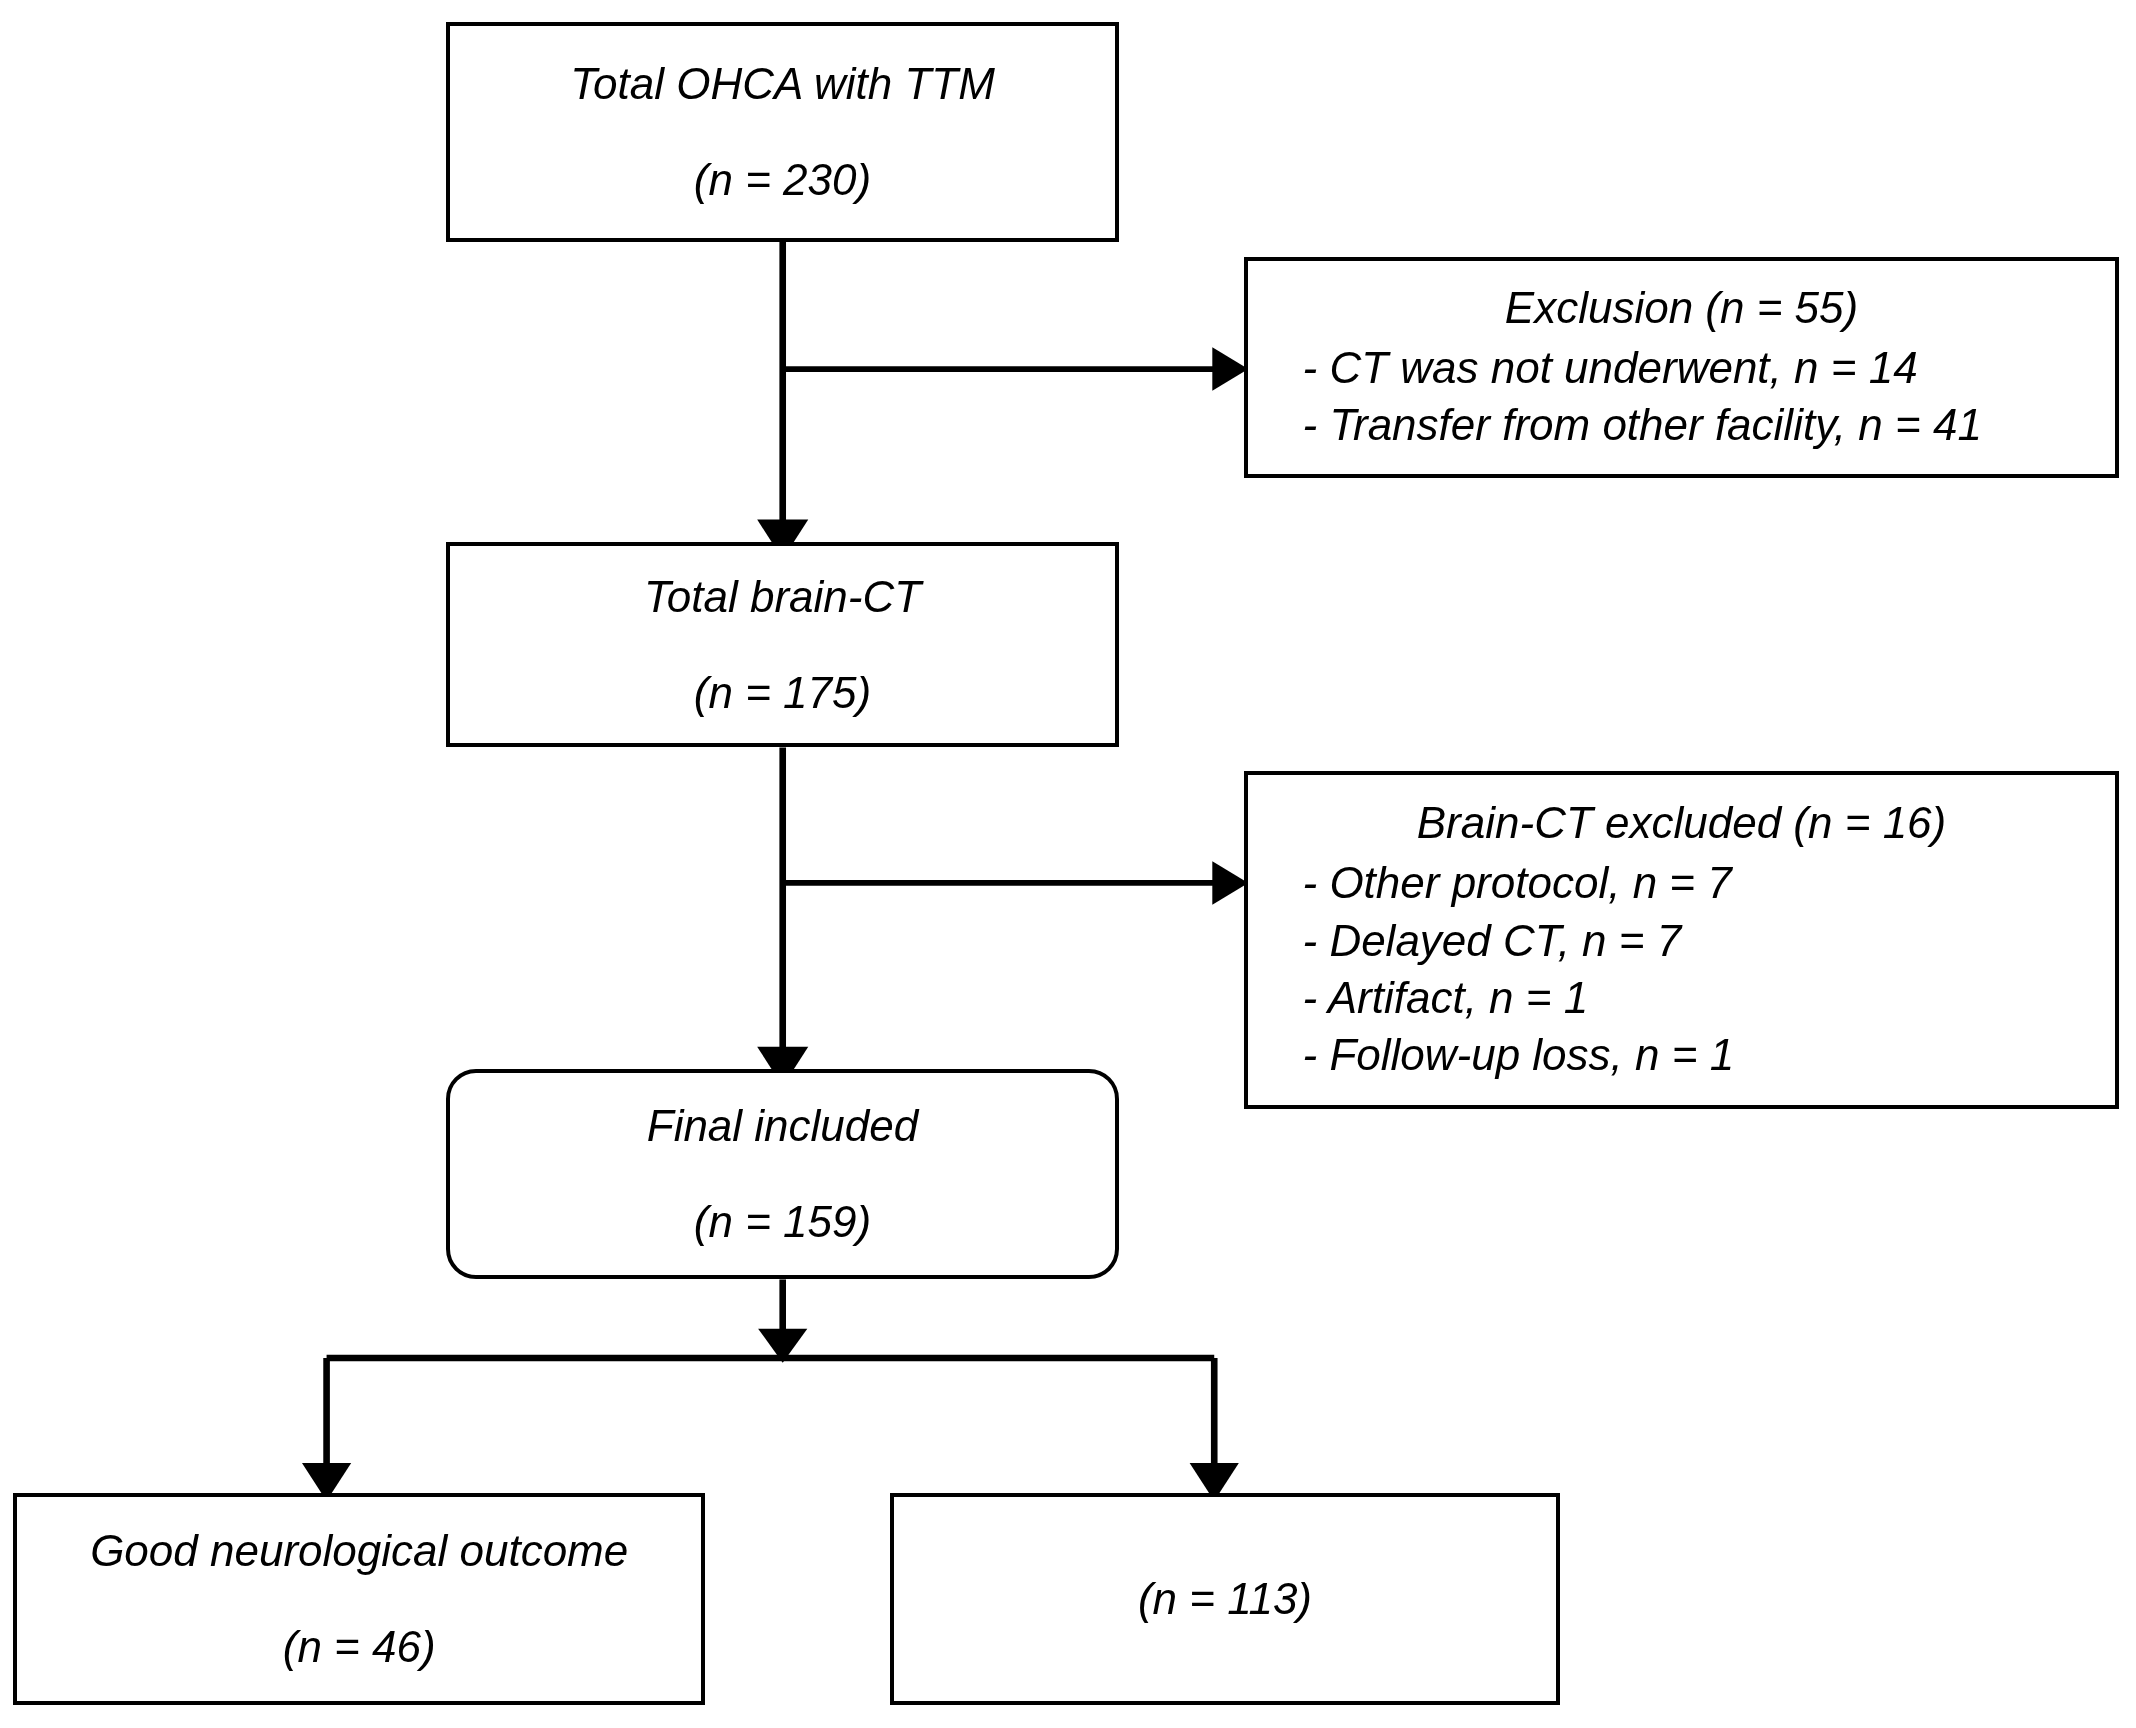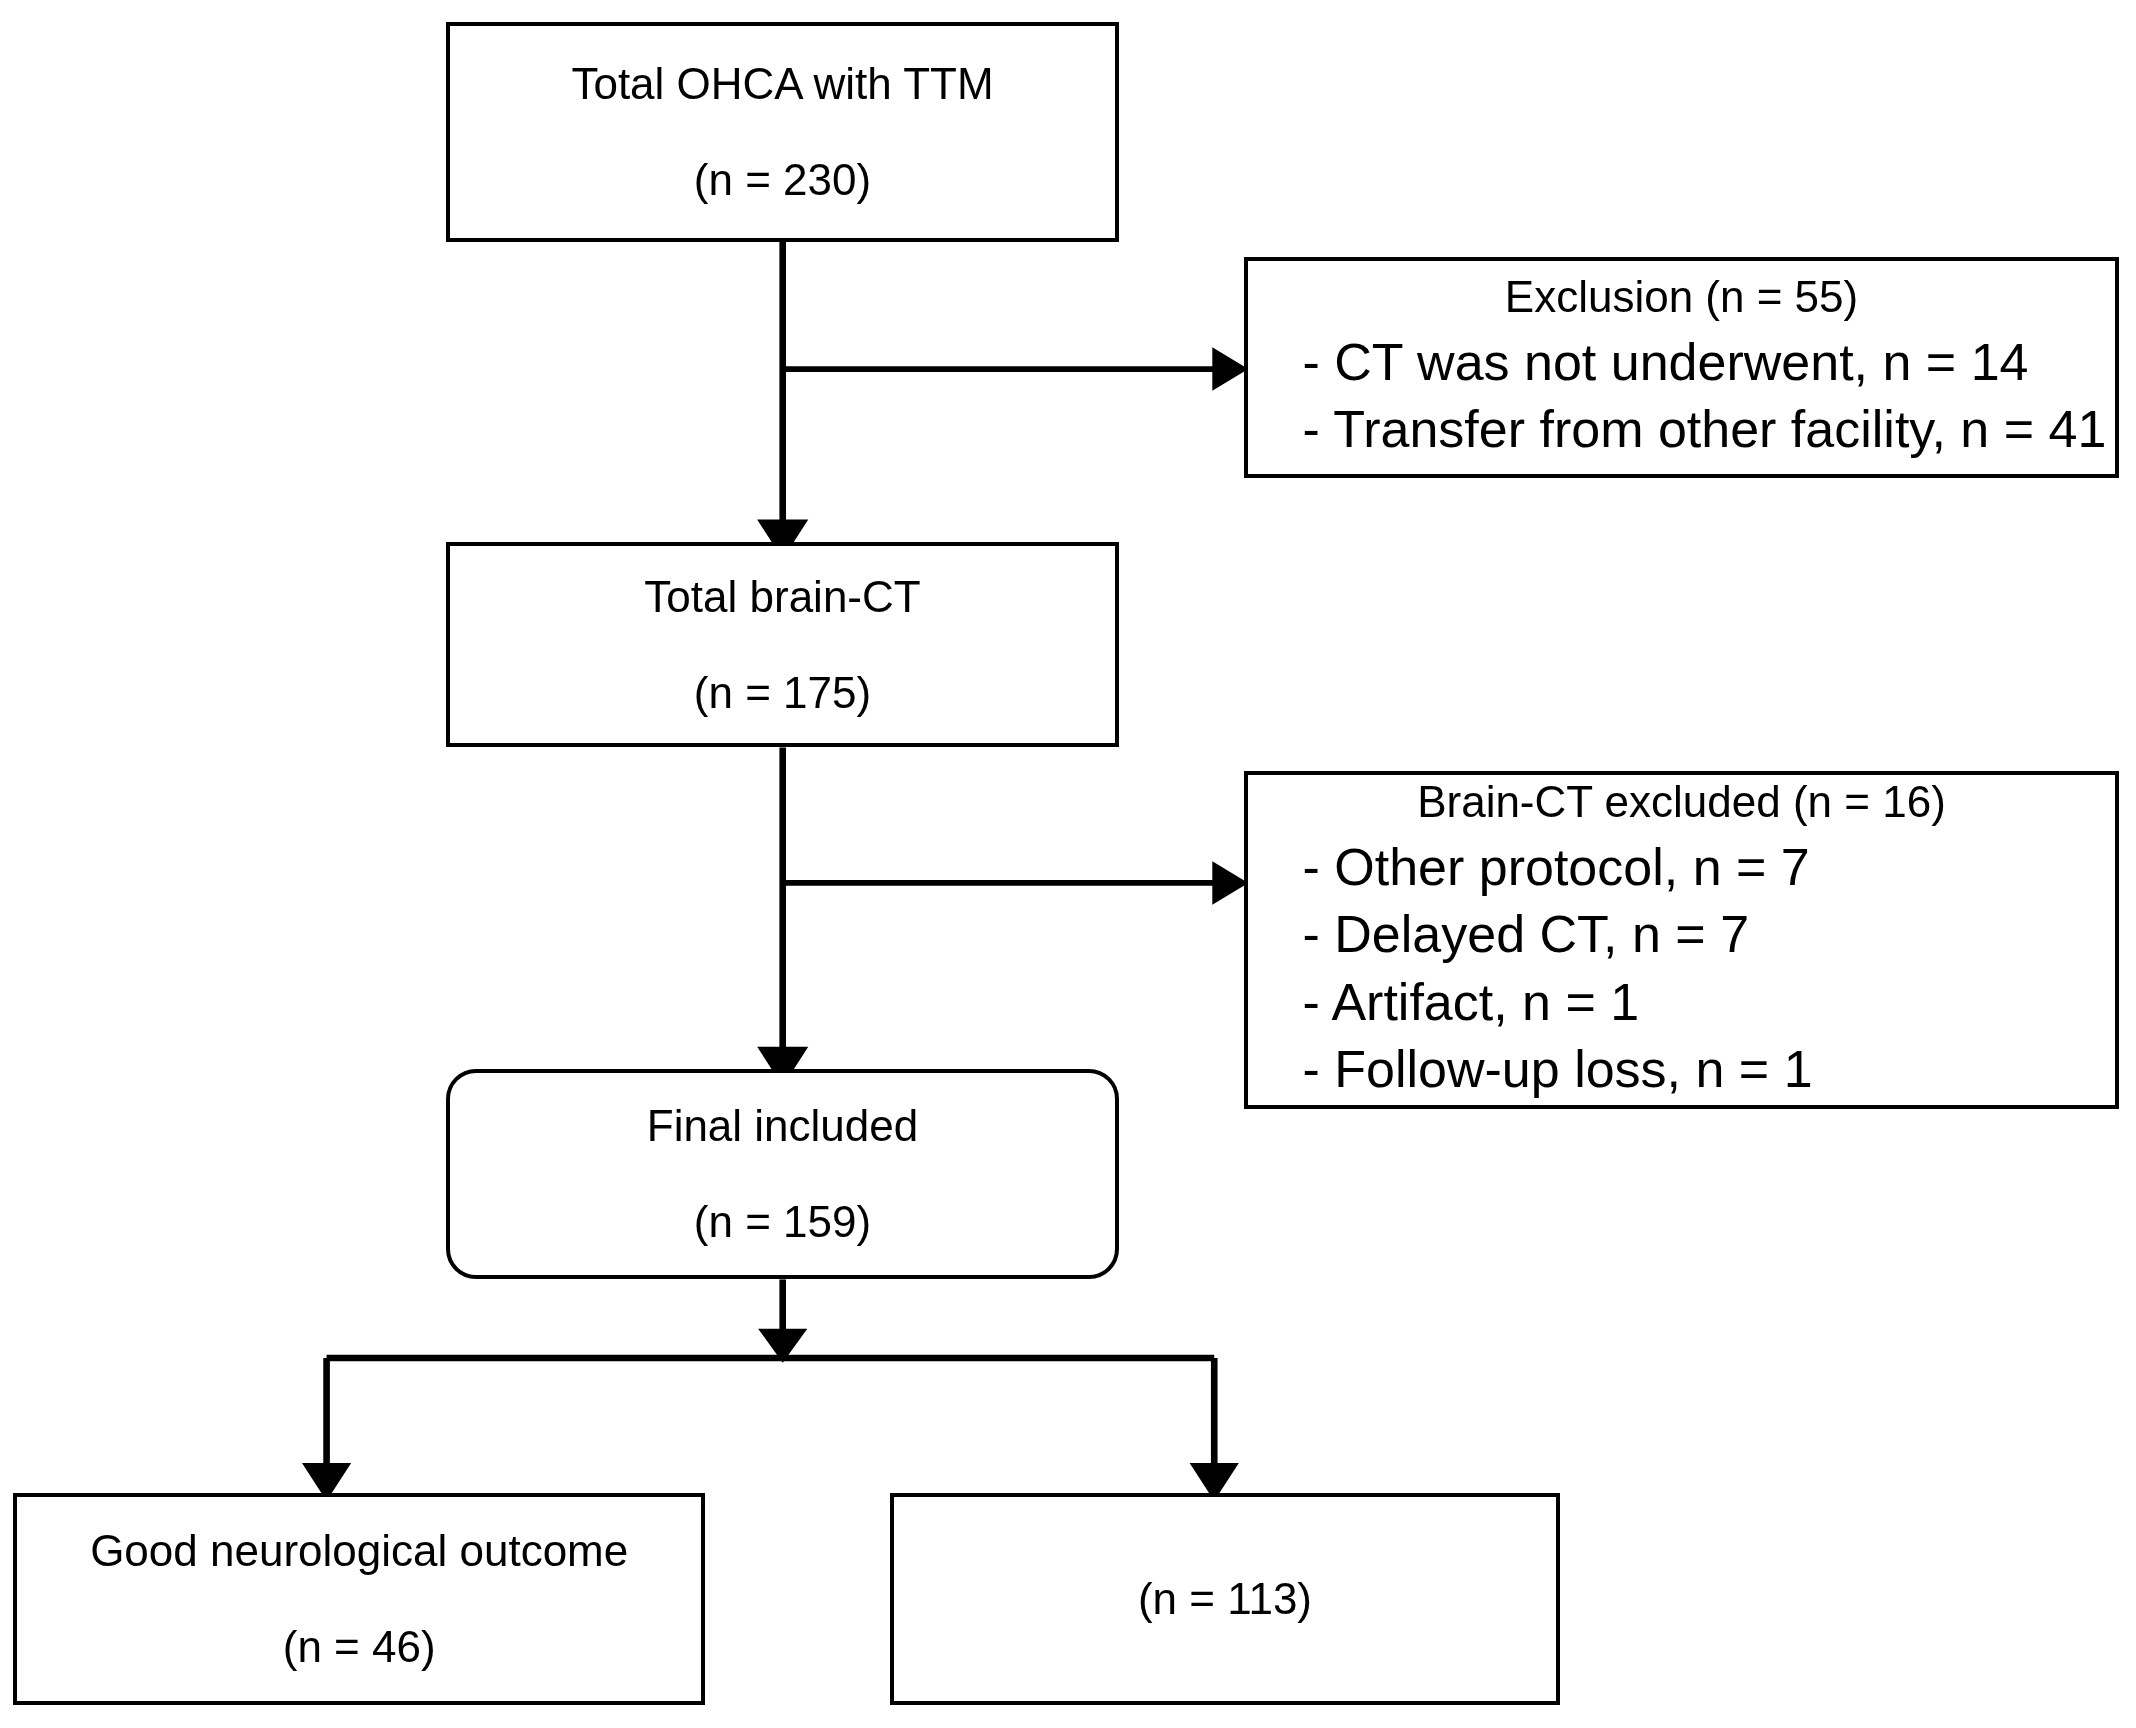--- a/index.html
+++ b/index.html
@@ -8,20 +8,21 @@
     background: #ffffff;
   }
   #stage {
     position: relative;
     width: 2137px;
     height: 1728px;
     background: #ffffff;
     font-family: "Liberation Sans", sans-serif;
     color: #000000;
     overflow: hidden;
+    font-style: italic;
   }
   .node {
     position: absolute;
     box-sizing: border-box;
     border: 4.7px solid #000000;
     background: #ffffff;
     display: flex;
     flex-direction: column;
     justify-content: center;
     align-items: center;
@@ -39,21 +40,21 @@
     margin-bottom: 44px;
   }
   .excl-head {
     font-size: 44px;
     line-height: 1.18;
     text-align: center;
     white-space: pre;
     margin-bottom: 5.7px;
   }
   .excl-item {
-    font-size: 52px;
+    font-size: 44px;
     line-height: 1.30;
     text-align: left;
     white-space: pre;
     padding-left: 26.5px;
   }
   .excl-inner {
     width: 100%;
     padding: 0 28px;
     box-sizing: border-box;
   }

